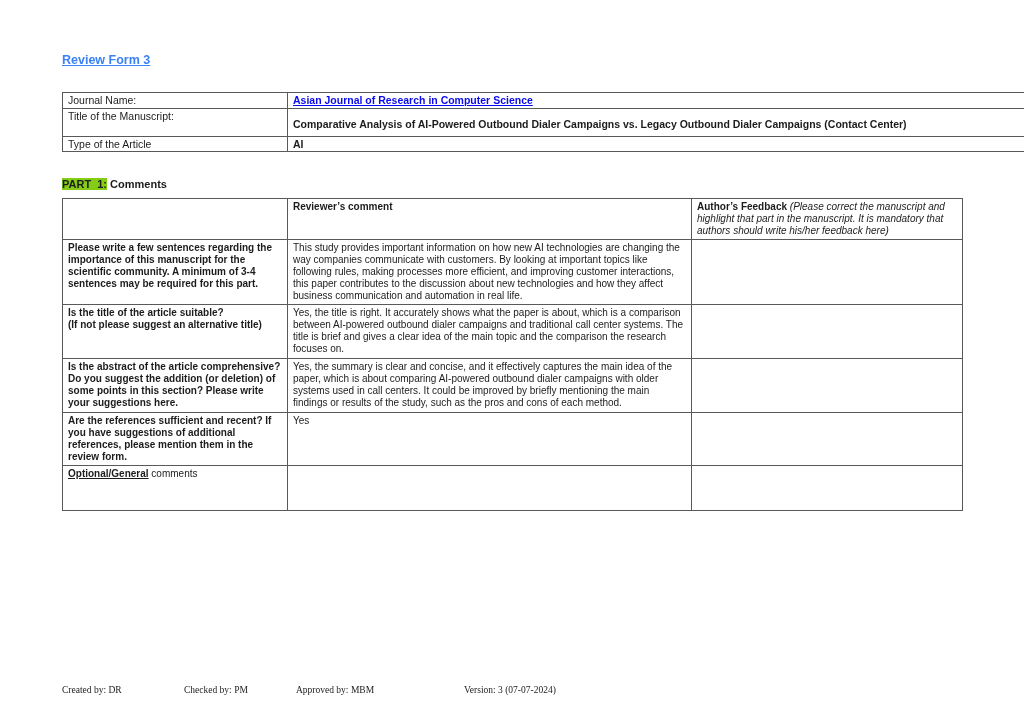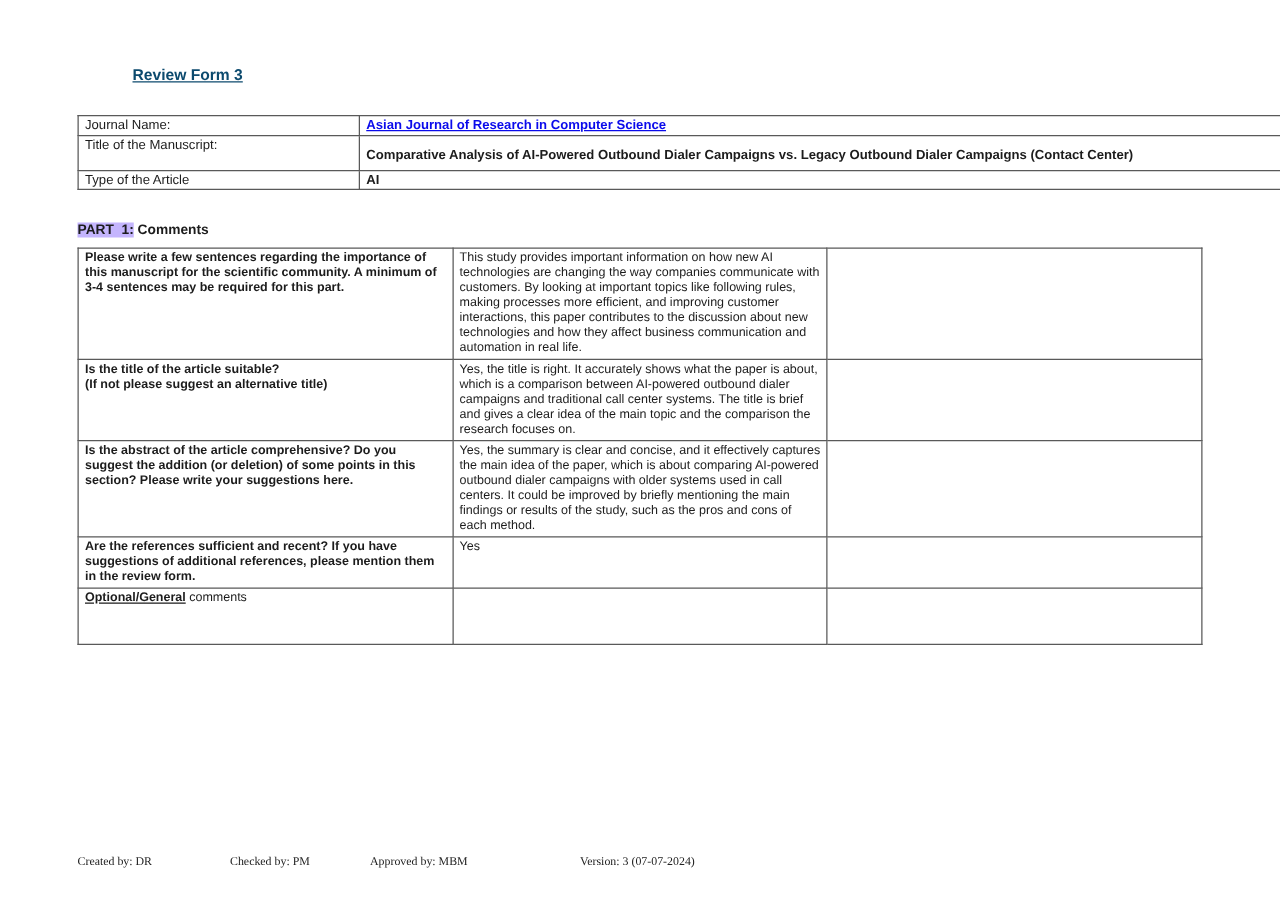--- a/index.html
+++ b/index.html
@@ -13,23 +13,22 @@
     color: #1c1c1c;
     overflow: hidden;
     margin: 0 auto;
   }
   .doc-title {
     position: absolute;
     left: 62px;
     top: 53px;
     font-size: 12.5px;
     font-weight: bold;
-    color: #0c4a6e;
+    color: #3b82f6;
     text-decoration: underline;
-    margin-left: 44px;
   }
   table { border-collapse: collapse; table-layout: fixed; }
   td {
     border: 1px solid #595959;
     padding: 1px 5px;
     vertical-align: top;
     font-size: 10.5px;
     line-height: 12.5px;
     color: #1c1c1c;
   }
@@ -44,21 +43,21 @@
     text-decoration: underline;
     cursor: pointer;
   }
   .part-heading {
     position: absolute;
     left: 62px;
     top: 178px;
     font-size: 11px;
     font-weight: bold;
   }
-  .part-badge { background: #c4b5fd; white-space: pre; }
+  .part-badge { background: #84cc16; white-space: pre; }
   .comments-table { position: absolute; left: 62px; top: 198px; width: 900px; }
   .comments-table .col-q { width: 225px; }
   .comments-table .col-r { width: 404px; }
   .comments-table .col-a { width: 271px; }
   .comments-table td { font-size: 10px; line-height: 12px; padding: 2px 5px; }
   .hdr-cell { font-weight: bold; }
   .author-note { font-style: italic; font-weight: normal; }
   .q-cell { font-weight: bold; padding-left: 13px; white-space: pre-line; }
   .opt-strong { font-weight: bold; text-decoration: underline; }
   .footer {
@@ -99,20 +98,25 @@
     </tr>
   </tbody>
     </table>
 
   <div class="part-heading">
     <span class="part-badge">PART  1:</span><span> Comments</span>
   </div>
 
   <table class="comments-table">
     <tbody>
+        <tr>
+      <td class="col-q" style="height:30px"></td>
+      <td class="col-r hdr-cell">Reviewer’s comment</td>
+      <td class="col-a"><b>Author’s Feedback </b><span class="author-note">(Please correct the manuscript and highlight that part in the manuscript. It is mandatory that authors should write his/her feedback here)</span></td>
+    </tr>
     <tr>
       <td class="q-cell" style="height:60px">Please write a few sentences regarding the importance of this manuscript for the scientific community. A minimum of 3-4 sentences may be required for this part.</td>
       <td>This study provides important information on how new AI technologies are changing the way companies communicate with customers. By looking at important topics like following rules, making processes more efficient, and improving customer interactions, this paper contributes to the discussion about new technologies and how they affect business communication and automation in real life.</td>
       <td></td>
     </tr>
     <tr>
       <td class="q-cell" style="height:54px">Is the title of the article suitable?
 (If not please suggest an alternative title)</td>
       <td>Yes, the title is right. It accurately shows what the paper is about, which is a comparison between AI-powered outbound dialer campaigns and traditional call center systems. The title is brief and gives a clear idea of the main topic and the comparison the research focuses on.</td>
       <td></td>

